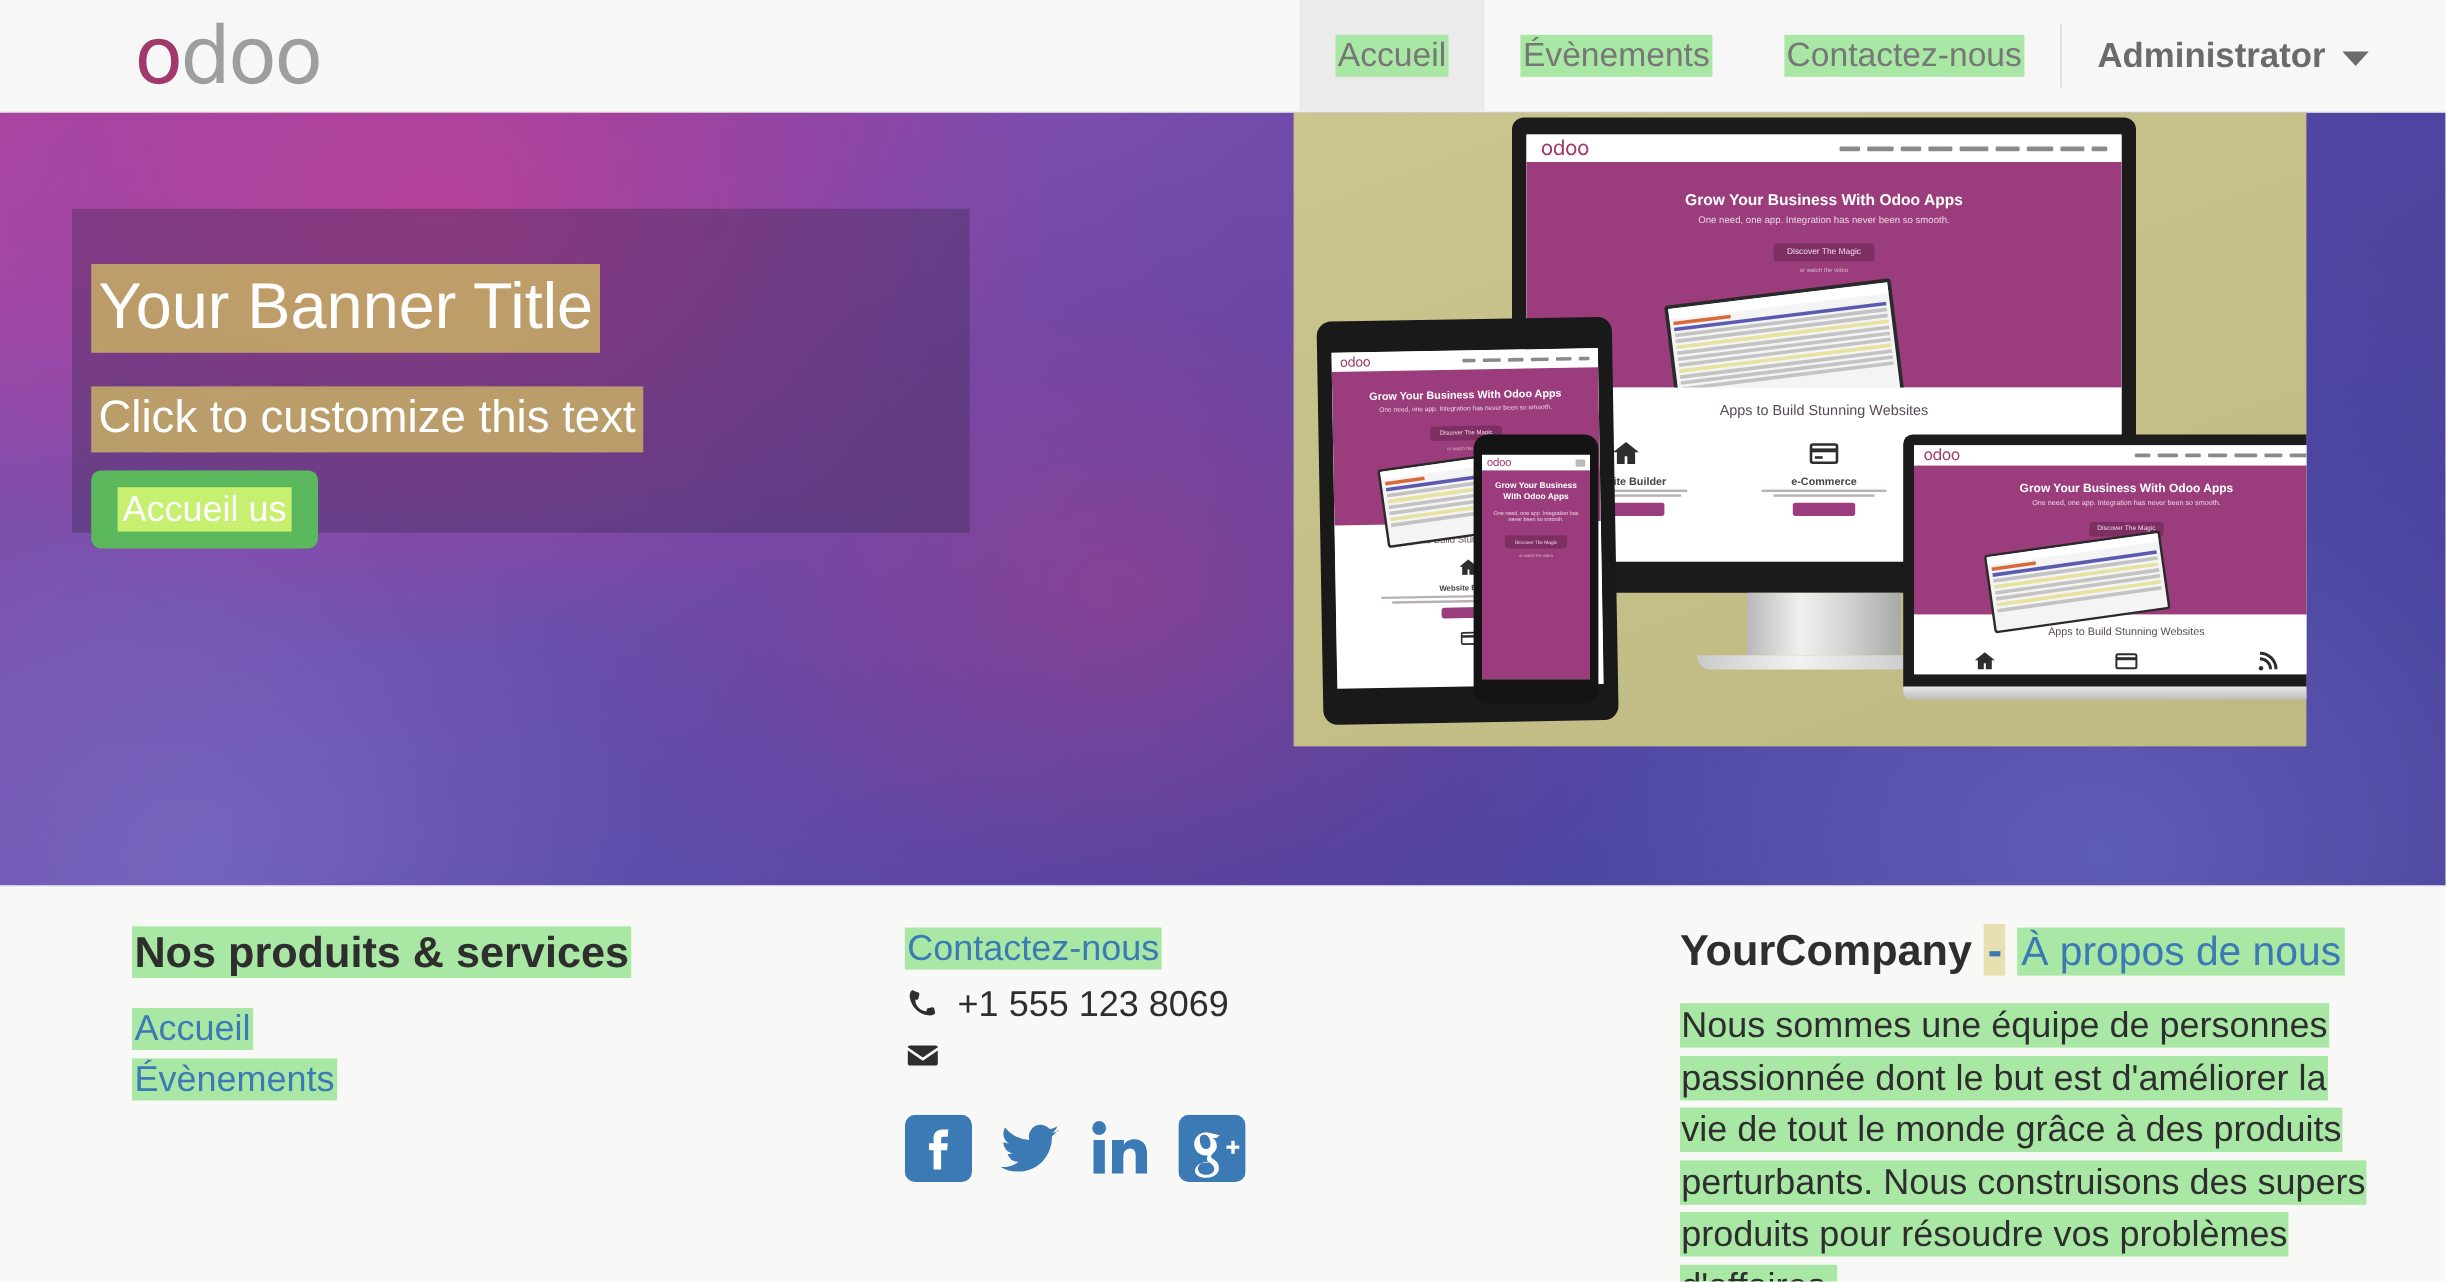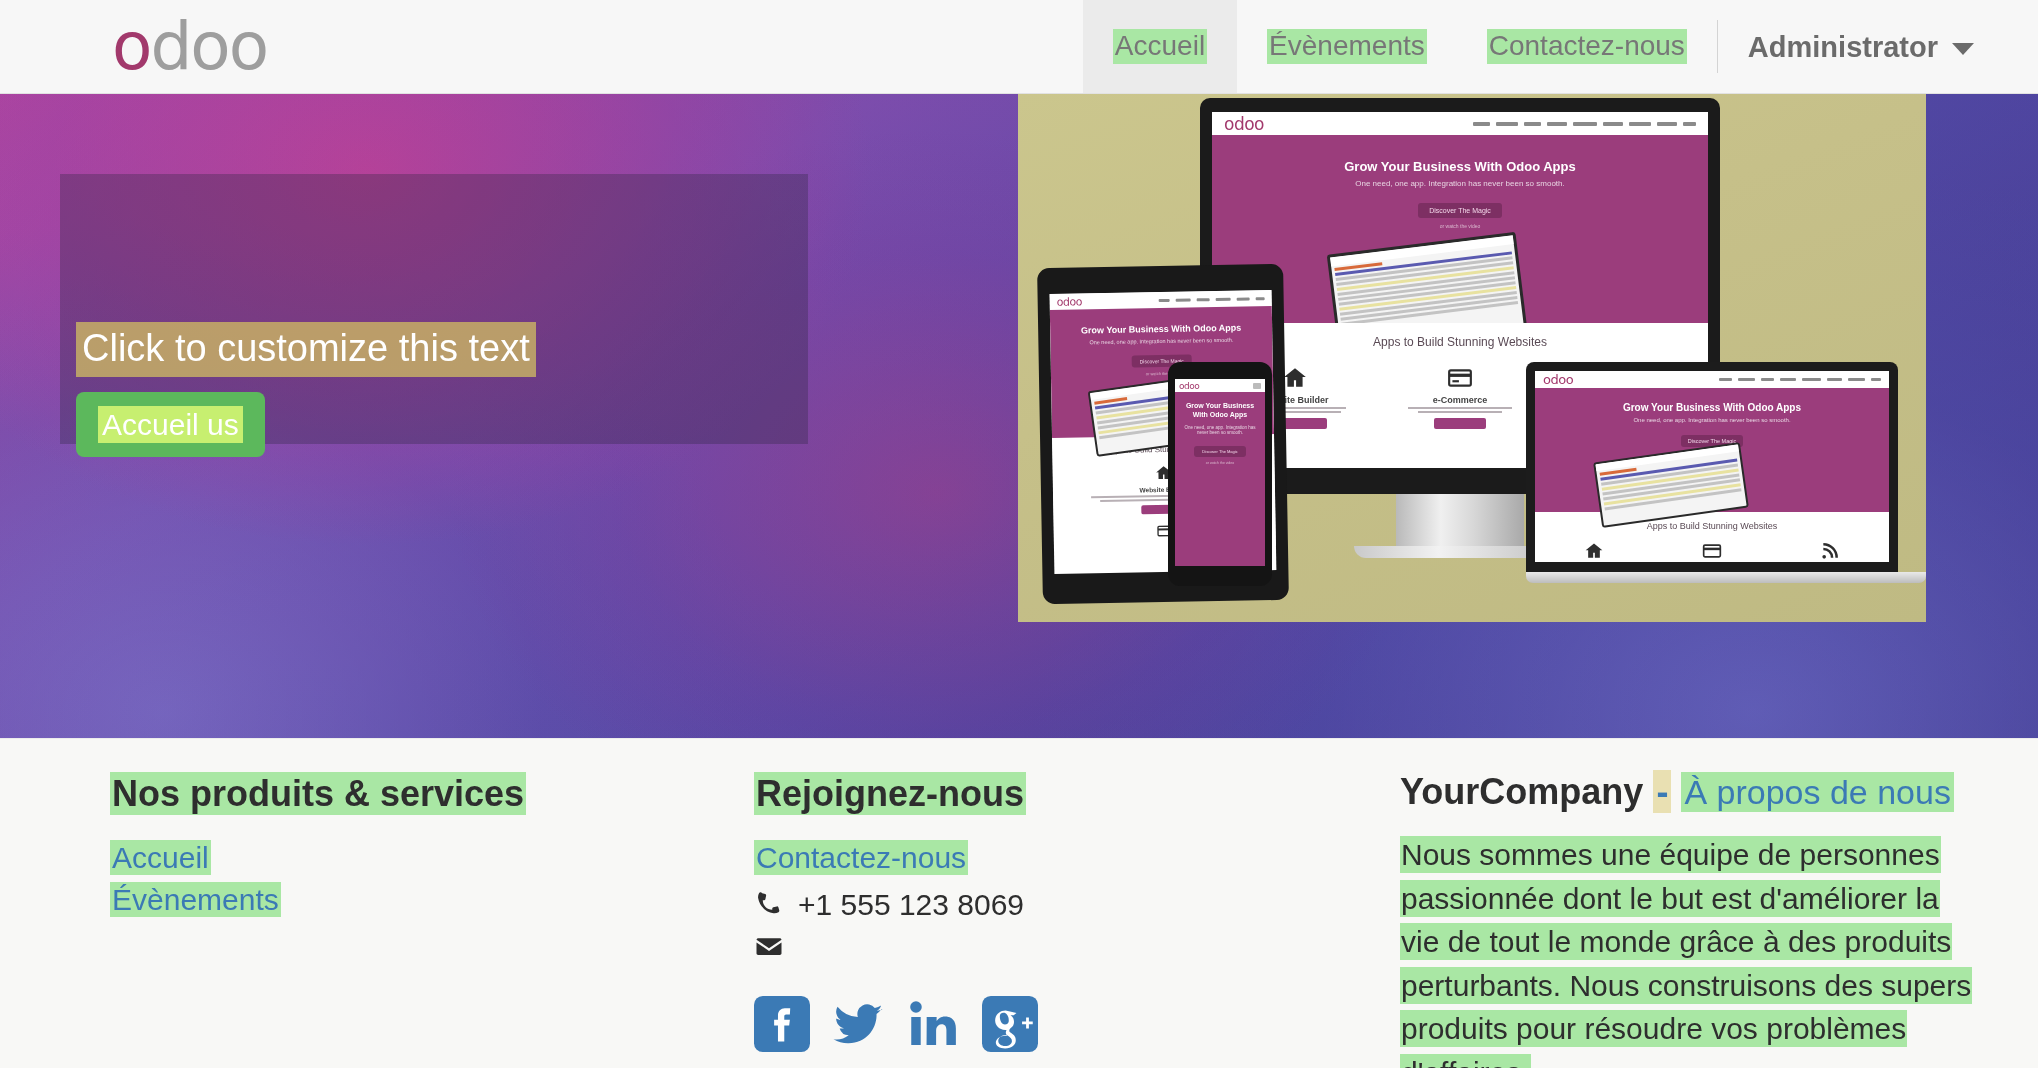--- a/index.html
+++ b/index.html
@@ -118,22 +118,22 @@
     display: inline-block;
     background: #c7ef70;
     color: #ffffff;
     font-size: 30px; line-height: 1.1;
     padding: 2px 4px;
     white-space: nowrap;
   }
 
   
   .mock {
-    position: absolute; left: 1018px; top: -4px;
-    width: 908px; height: 532px;
+    position: absolute; left: 1078px; top: -4px;
+    width: 844px; height: 532px;
     background: linear-gradient(160deg, #cbc68d 0%, #c6c089 40%, #bfba83 100%);
     overflow: hidden;
   }
   .device { position: absolute; }
   .scr-nav {
     background: #ffffff;
     display: flex; align-items: center;
     justify-content: space-between;
   }
   .scr-hero { background: #9b3d7c; }
@@ -294,20 +294,23 @@
         <span>Administrator</span>
         <span class="caret"></span>
       </div>
     </div>
   </div>
 
   <div class="hero">
     <div class="hero-shade"></div>
 
     <div class="banner-box">
+      <div class="banner-title-wrap">
+        <span class="banner-title">Your Banner Title</span>
+      </div>
       <div class="banner-sub-wrap">
         <span class="banner-sub">Click to customize this text</span>
       </div>
       <div class="banner-btn">
         <span class="banner-btn-label">Accueil us</span>
       </div>
     </div>
 
     <div class="mock">
 
@@ -518,21 +521,20 @@
 
   <div class="footer">
 
     <div class="fcol" id="fcol1">
       <span class="f-title"><span class="hl">Nos produits &amp; services</span></span>
       <a class="f-link"><span class="hl">Accueil</span></a>
       <a class="f-link"><span class="hl">Évènements</span></a>
     </div>
 
     <div class="fcol" id="fcol2">
-      <span class="f-title"><span class="hl">Rejoignez-nous</span></span>
       <a class="f-link"><span class="hl">Contactez-nous</span></a>
 
       <div class="f-contact">
         <svg class="ico" viewBox="0 0 24 24">
           <path d="M6.6 2.5 9 3.2c.5.2.8.7.7 1.2l-.6 2.9c-.1.5-.5.8-1 .8H7c0 4.2 3.4 7.6 7.6 7.6v-1c0-.5.3-.9.8-1l2.9-.6c.5-.1 1 .2 1.2.7l.7 2.4c.2.6-.1 1.2-.6 1.5-1.3.7-2.6 1-4 .8C9.5 17.9 4.3 12.7 3.3 6.4c-.2-1.4.1-2.8.8-4 .3-.5.9-.8 1.5-.6z" fill="#2e2e2e"></path>
         </svg>
         <span>+1 555 123 8069</span>
       </div>
 
       <div class="f-contact">

